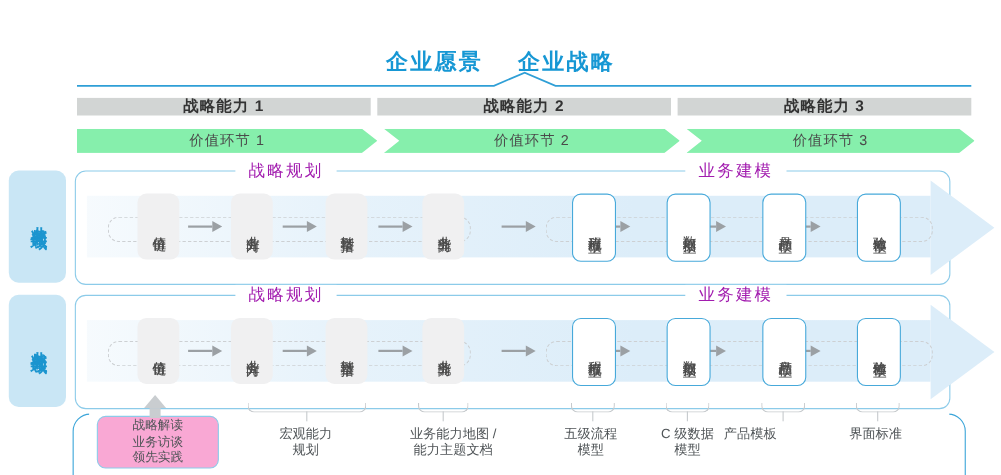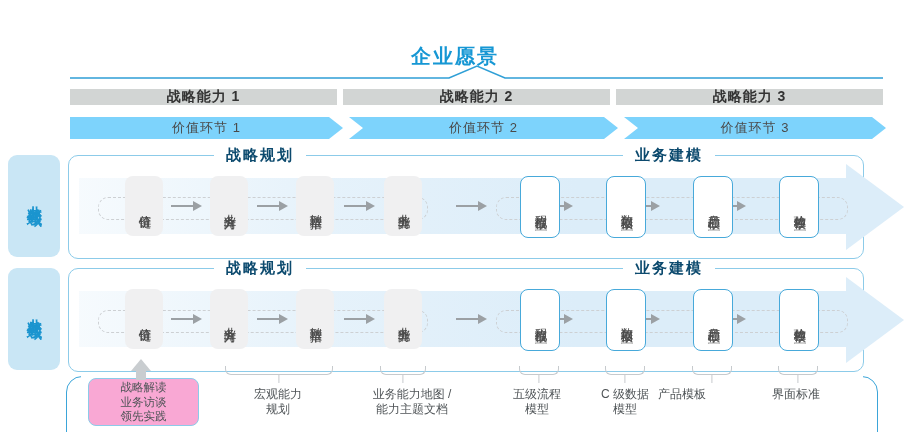--- a/index.html
+++ b/index.html
@@ -8,39 +8,39 @@
 
   
   .top-title{position:absolute;top:7px;left:0;width:910px;display:flex;justify-content:center;gap:32px;
              font-size:20px;font-weight:bold;color:#1697d4;letter-spacing:2px;}
   .hdr-line{position:absolute;top:0;left:0;}
 
   
   .capbar{position:absolute;top:53px;height:16px;background:#d2d5d4;display:flex;align-items:center;
           justify-content:center;font-size:14px;font-weight:600;color:#333;letter-spacing:1px;}
   .cap1{left:70px;width:267px;}.cap2{left:343px;width:267px;}.cap3{left:616px;width:267px;}
-  .chev{position:absolute;top:81px;height:22px;background:#7dd3fc;display:flex;align-items:center;
+  .chev{position:absolute;top:81px;height:22px;background:#86efac;display:flex;align-items:center;
         justify-content:center;font-size:13px;color:#4a4a4a;letter-spacing:1px;}
   .chv1{left:70px;width:273px;clip-path:polygon(0 0,259px 0,273px 50%,259px 100%,0 100%);}
   .chv2{left:349px;width:269px;clip-path:polygon(0 0,255px 0,269px 50%,255px 100%,0 100%,14px 50%);}
   .chv3{left:624px;width:262px;clip-path:polygon(0 0,248px 0,262px 50%,248px 100%,0 100%,14px 50%);}
 
   
   .domain-card{position:absolute;left:8px;width:52px;height:102px;background:#c9e6f5;border-radius:9px;
                display:flex;align-items:center;justify-content:center;}
   .domain-card .vtext{writing-mode:vertical-rl;text-orientation:mixed;font-size:15px;font-weight:bold;
                color:#1b95cf;letter-spacing:2px;}
   .dc1{top:119px;}.dc2{top:232px;}
 
   
   .lane{position:absolute;left:68px;width:794px;height:102px;background:#fff;
         border:1.3px solid #8ccbe9;border-radius:10px;}
   .lane1{top:119px;}.lane2{top:232px;}
   .legend{position:absolute;top:-10px;transform:translateX(-50%);background:#fff;padding:0 12px;
-          font-size:15px;font-weight:bold;color:#0c4a6e;letter-spacing:2px;white-space:nowrap;z-index:4;}
+          font-size:15px;font-weight:normal;color:#a21caf;letter-spacing:2px;white-space:nowrap;z-index:4;}
   .leg-plan{left:191px;}.leg-model{left:600px;}
   .band{position:absolute;left:10px;top:22px;width:767px;height:56px;z-index:0;
         background:linear-gradient(90deg,rgba(220,237,249,0.25) 0%,rgba(220,237,249,0.7) 30%,#dcedf9 65%);}
   .band-head{position:absolute;left:777px;top:8px;width:0;height:0;z-index:0;
         border-top:43px solid transparent;border-bottom:43px solid transparent;border-left:58px solid #dcedf9;}
   .track{position:absolute;top:41px;height:21px;border:1.4px dashed #cdd0d3;border-radius:10px;
          background:transparent;z-index:1;}
   .trk1{left:29px;width:328px;}.trk2{left:427px;width:350px;}
   .pbox{position:absolute;top:20px;width:38px;height:60px;border-radius:8px;display:flex;
         align-items:center;justify-content:center;z-index:3;}
@@ -81,20 +81,21 @@
        border-bottom:12px solid #c9cdd0;}
   .up-arrow .shaft{width:10px;height:9px;margin:0 auto;background:#c9cdd0;}
 </style>
 </head>
 <body>
 
 <div id="stage">
 
   <div class="top-title">
     <span>企业愿景</span>
+    <span>企业战略</span>
   </div>
   <svg class="hdr-line" width="910" height="50">
     <path d="M70 42 H449 L477 30 L505 42 H883" fill="none" stroke="#2f9fd6" stroke-width="1.6"></path>
   </svg>
 
   <div class="capbar cap1">
     <span>战略能力 1</span>
   </div>
   <div class="capbar cap2">
     <span>战略能力 2</span>

